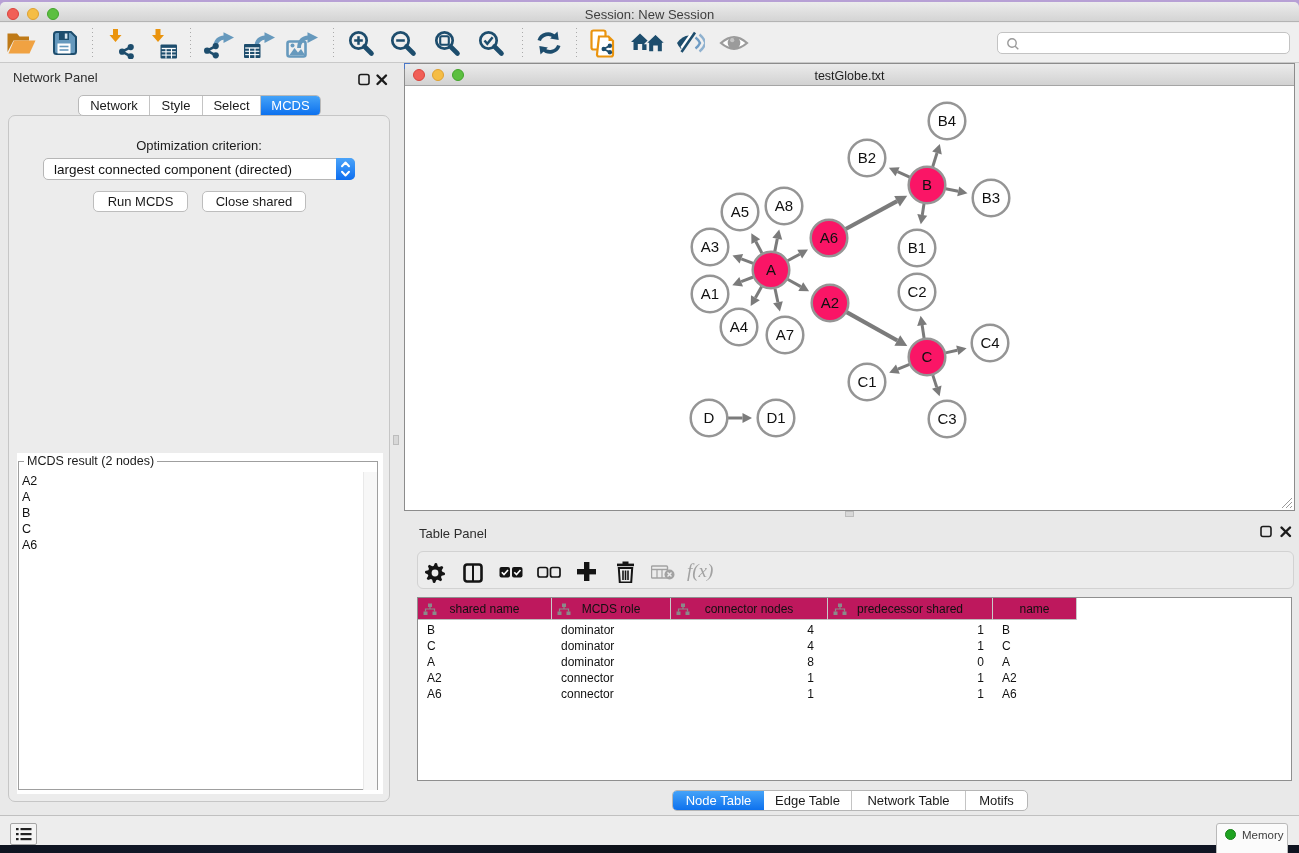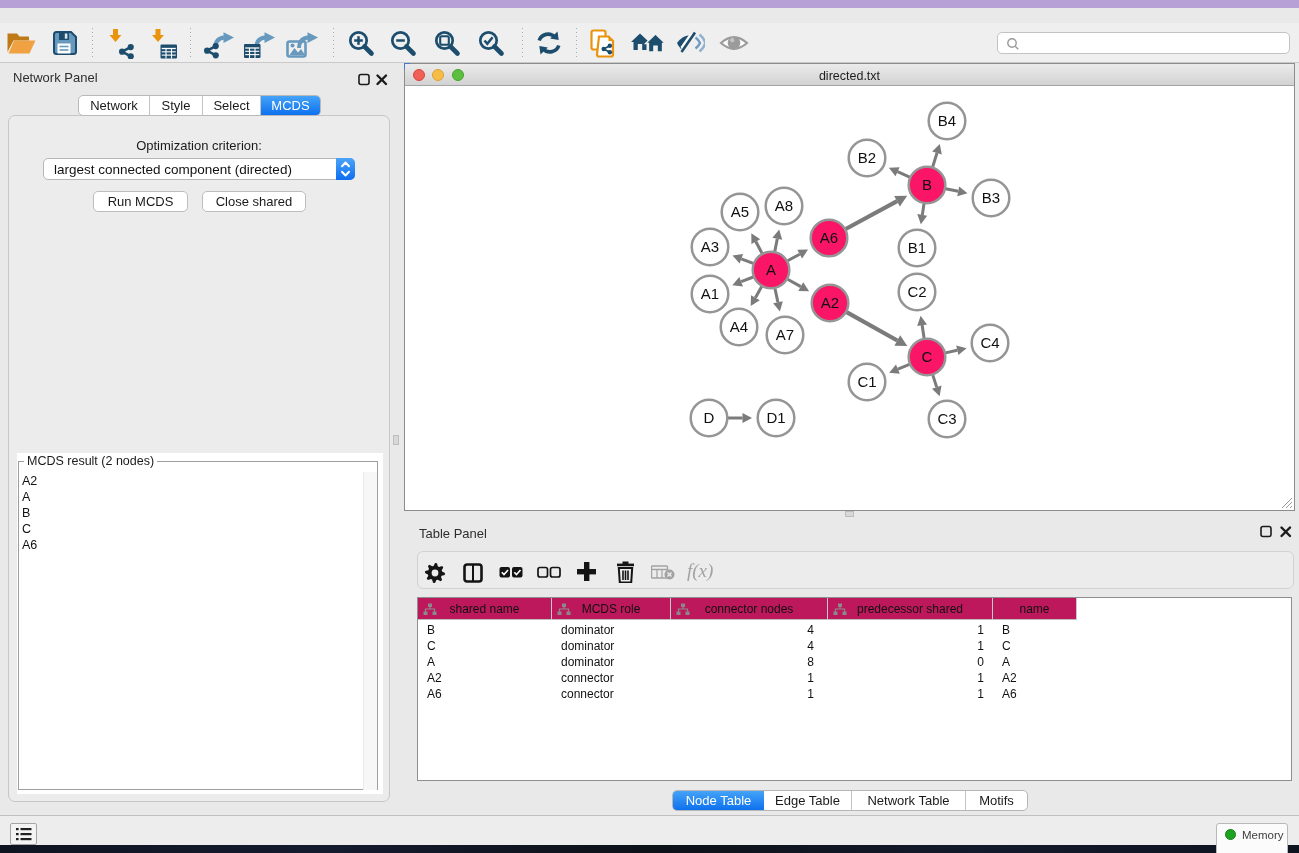--- a/index.html
+++ b/index.html
@@ -31,20 +31,26 @@
 .hcell{position:absolute;top:0;height:22px;border-right:1px solid #c9c9c9;font-size:12px;color:#111;text-align:center;line-height:22px}
 .trow{position:absolute;font-size:12px;color:#111;height:16px;line-height:16px}
 
 
 #status{position:absolute;left:0;top:815px;width:1299px;height:30px;background:#ededed;border-top:1px solid #c0c0c0}
 #memory{position:absolute;left:1216px;top:7px;width:72px;height:35px;background:#fbfbfb;border:1px solid #b9b9b9;border-radius:3px;font-size:12px;color:#404040}
 </style></head>
 <body>
 <div id="root">
 <div id="purple"></div>
+<div id="titlebar">
+  <div class="light" style="left:7px;background:#f15f57;border:1px solid #da443d"></div>
+  <div class="light" style="left:27px;background:#f5bd45;border:1px solid #dfa131"></div>
+  <div class="light" style="left:47px;background:#5cbf40;border:1px solid #43a52c"></div>
+  <div class="t">Session: New Session</div>
+</div>
 <div id="toolbar">
   <svg class="ticon" width="31" height="28" style="left:6px;top:6px">
         <path d="M1.5 4.5 h9.5 l2.5 3 h9.5 v4 H7.5 L1.5 23 Z" fill="#bf7a17"></path>
         <path d="M8 11.5 H29.5 L23.5 24.5 H2.5 Z" fill="#f0a242"></path>
       </svg>
       <svg class="ticon" width="26" height="26" style="left:52px;top:7px">
         <path d="M2 4.5 q0-2.5 2.5-2.5 h14.5 l5 5 v14.5 q0 2.5-2.5 2.5 h-17 q-2.5 0-2.5-2.5 Z" fill="#6699bd" stroke="#1d4d6d" stroke-width="2"></path>
         <path d="M7 2.5 h10 v7.5 h-10 Z" fill="#1d4d6d"></path>
         <rect x="12.8" y="3.5" width="2.6" height="5.2" fill="#d8e6f0"></rect>
         <rect x="5.5" y="13.5" width="13" height="10" fill="#fff"></rect>
@@ -203,21 +209,21 @@
       <div style="position:absolute;left:393px;top:372px;width:6px;height:10px;background:#d8d8d8;border:1px solid #bdbdbd"></div>
 </div>
 <div id="net">
   <svg width="6" height="6" style="position:absolute;left:-1px;top:-1px">
         <path d="M0 6 L0 0 L6 0 L6 1.5 L1.5 1.5 L1.5 6 Z" fill="#4a77c8"></path>
       </svg>
       <div id="nettitle">
     <div class="light" style="left:8px;top:5px;background:#f15f57;border:1px solid #da443d"></div>
     <div class="light" style="left:27px;top:5px;background:#f5bd45;border:1px solid #dfa131"></div>
     <div class="light" style="left:47px;top:5px;background:#5cbf40;border:1px solid #43a52c"></div>
-    <div class="t">directed.txt</div>
+    <div class="t">testGlobe.txt</div>
   </div>
   <div id="canvas">
   <svg width="890" height="423" style="position:absolute;left:0;top:0">
           <line x1="357.0" y1="166.2" x2="350.8" y2="154.5" stroke="#7b7b7b" stroke-width="3"></line>
           <polygon points="346.3,146.2 355.2,152.2 346.4,156.9" fill="#7b7b7b"></polygon>
           <line x1="369.8" y1="164.4" x2="372.3" y2="151.8" stroke="#7b7b7b" stroke-width="3"></line>
           <polygon points="374.2,142.5 377.2,152.8 367.4,150.8" fill="#7b7b7b"></polygon>
           <line x1="348.2" y1="176.3" x2="336.3" y2="171.8" stroke="#7b7b7b" stroke-width="3"></line>
           <polygon points="327.5,168.5 338.1,167.1 334.6,176.5" fill="#7b7b7b"></polygon>
           <line x1="348.3" y1="190.0" x2="336.2" y2="194.7" stroke="#7b7b7b" stroke-width="3"></line>

